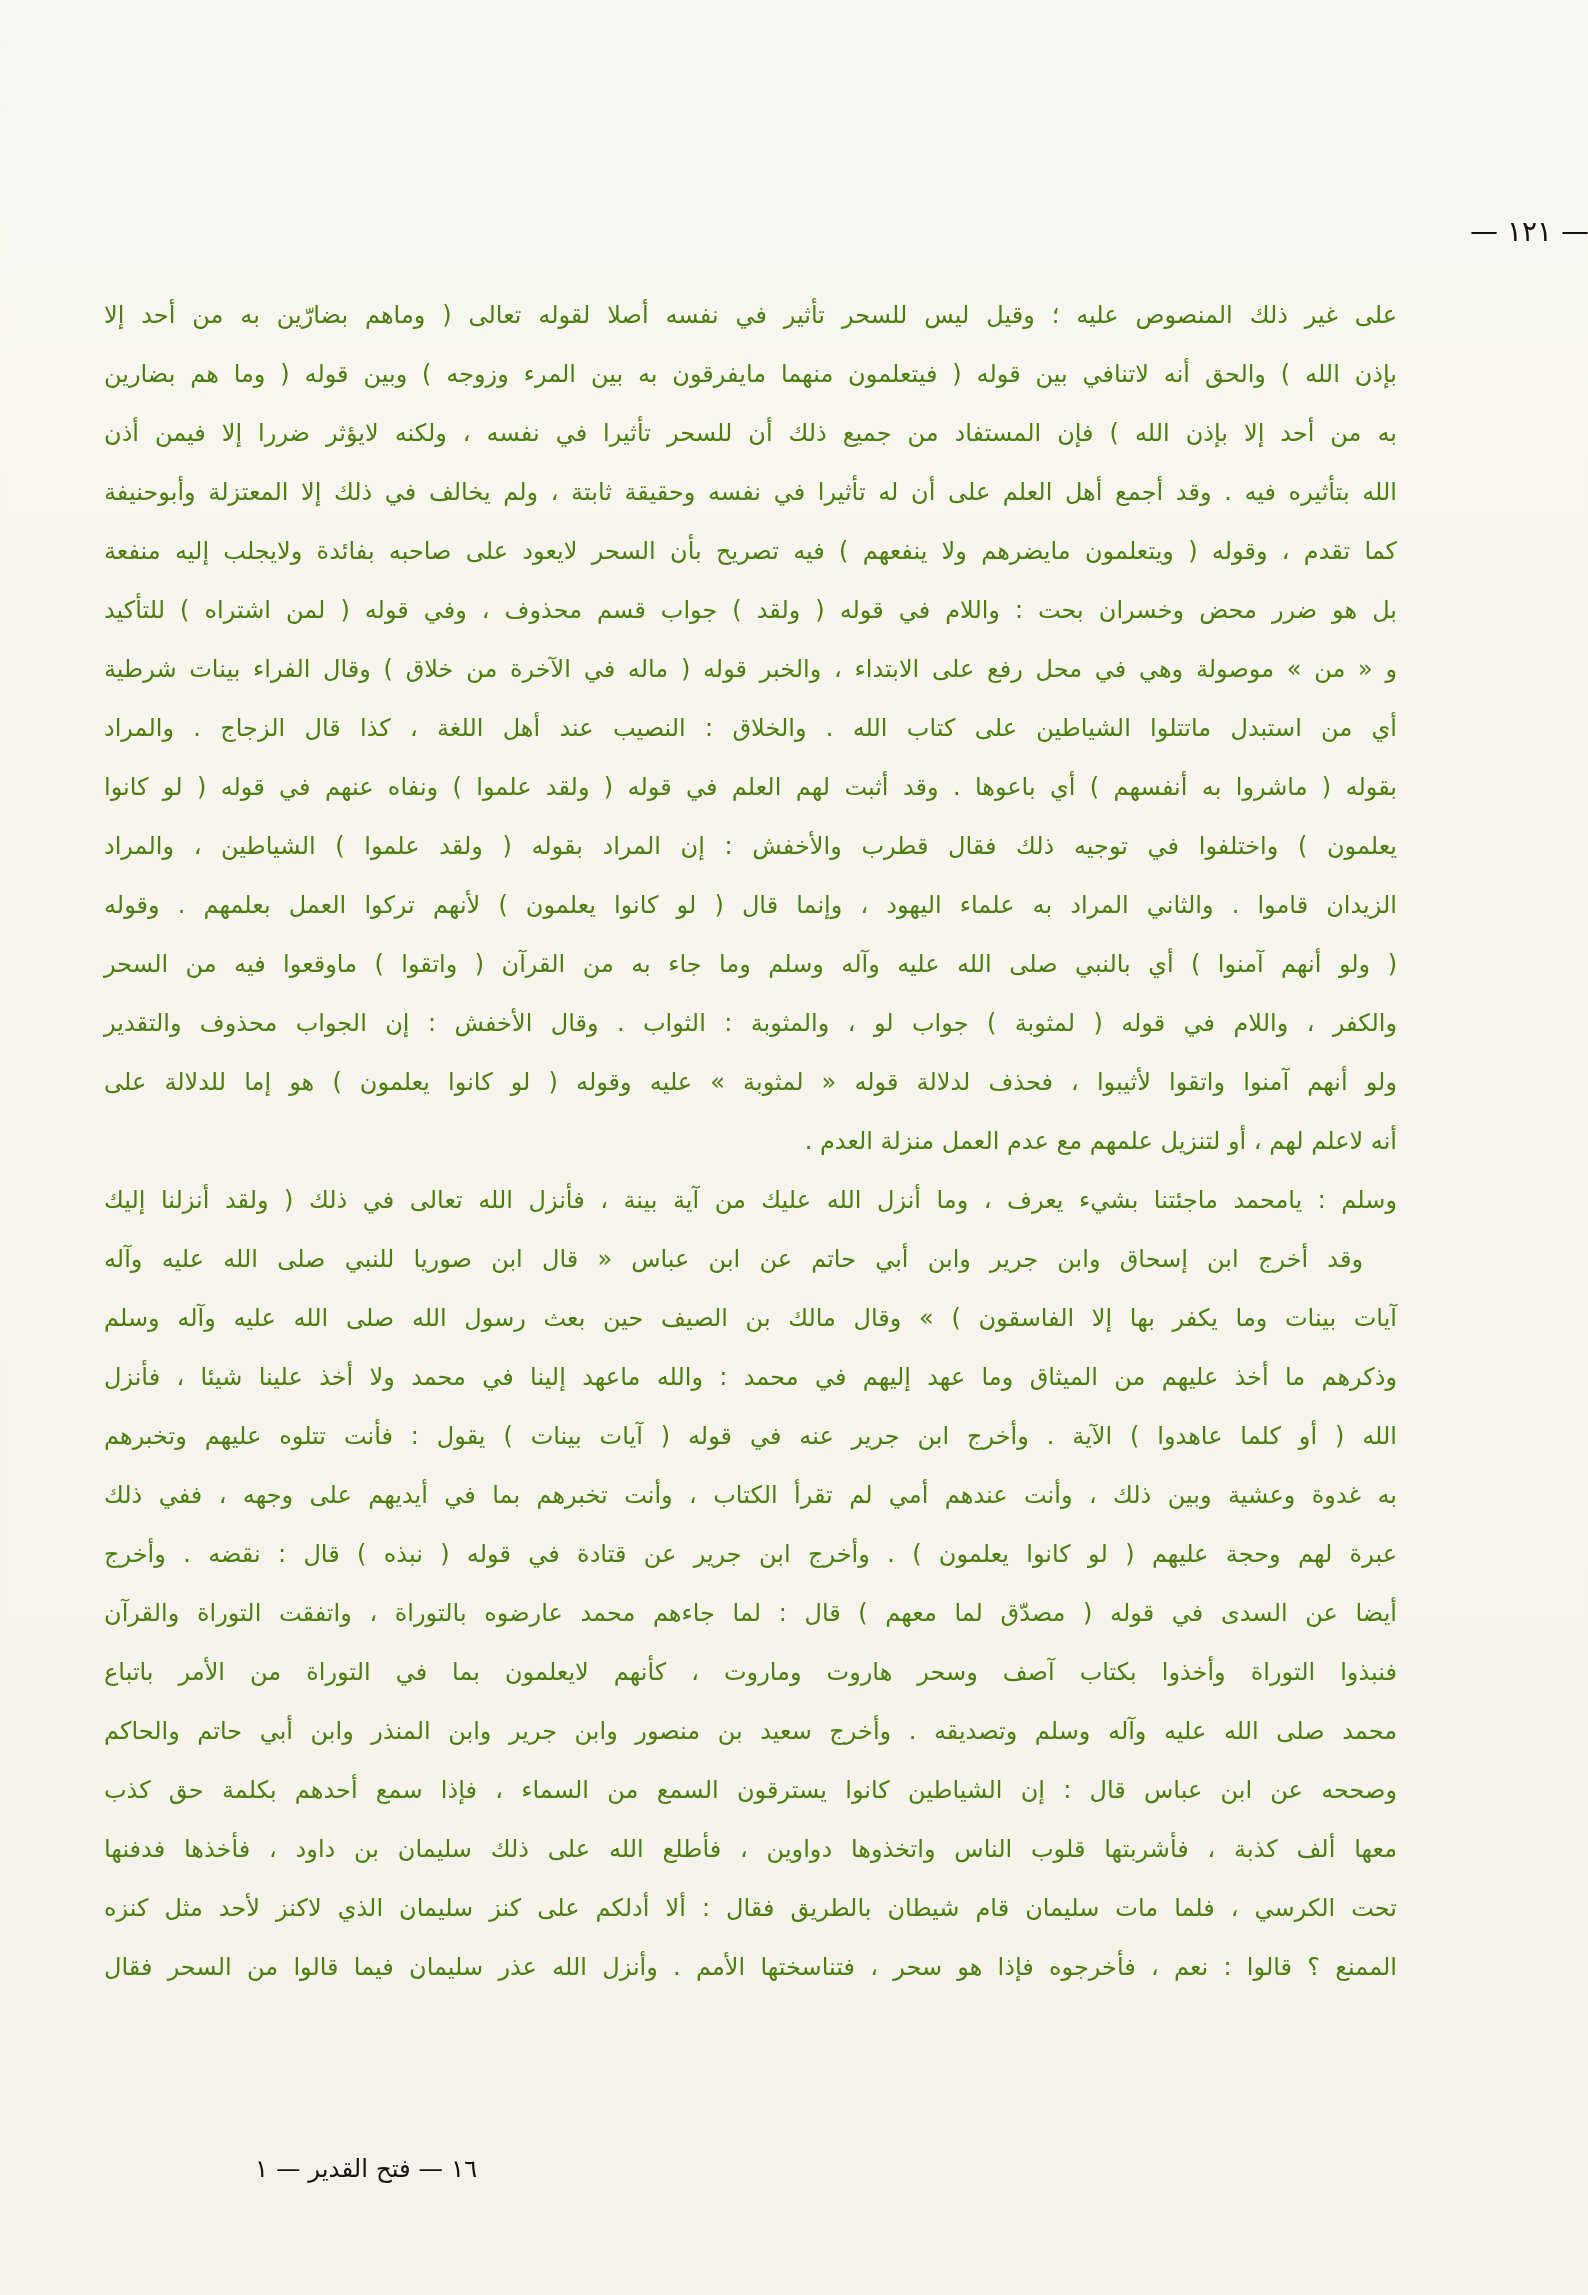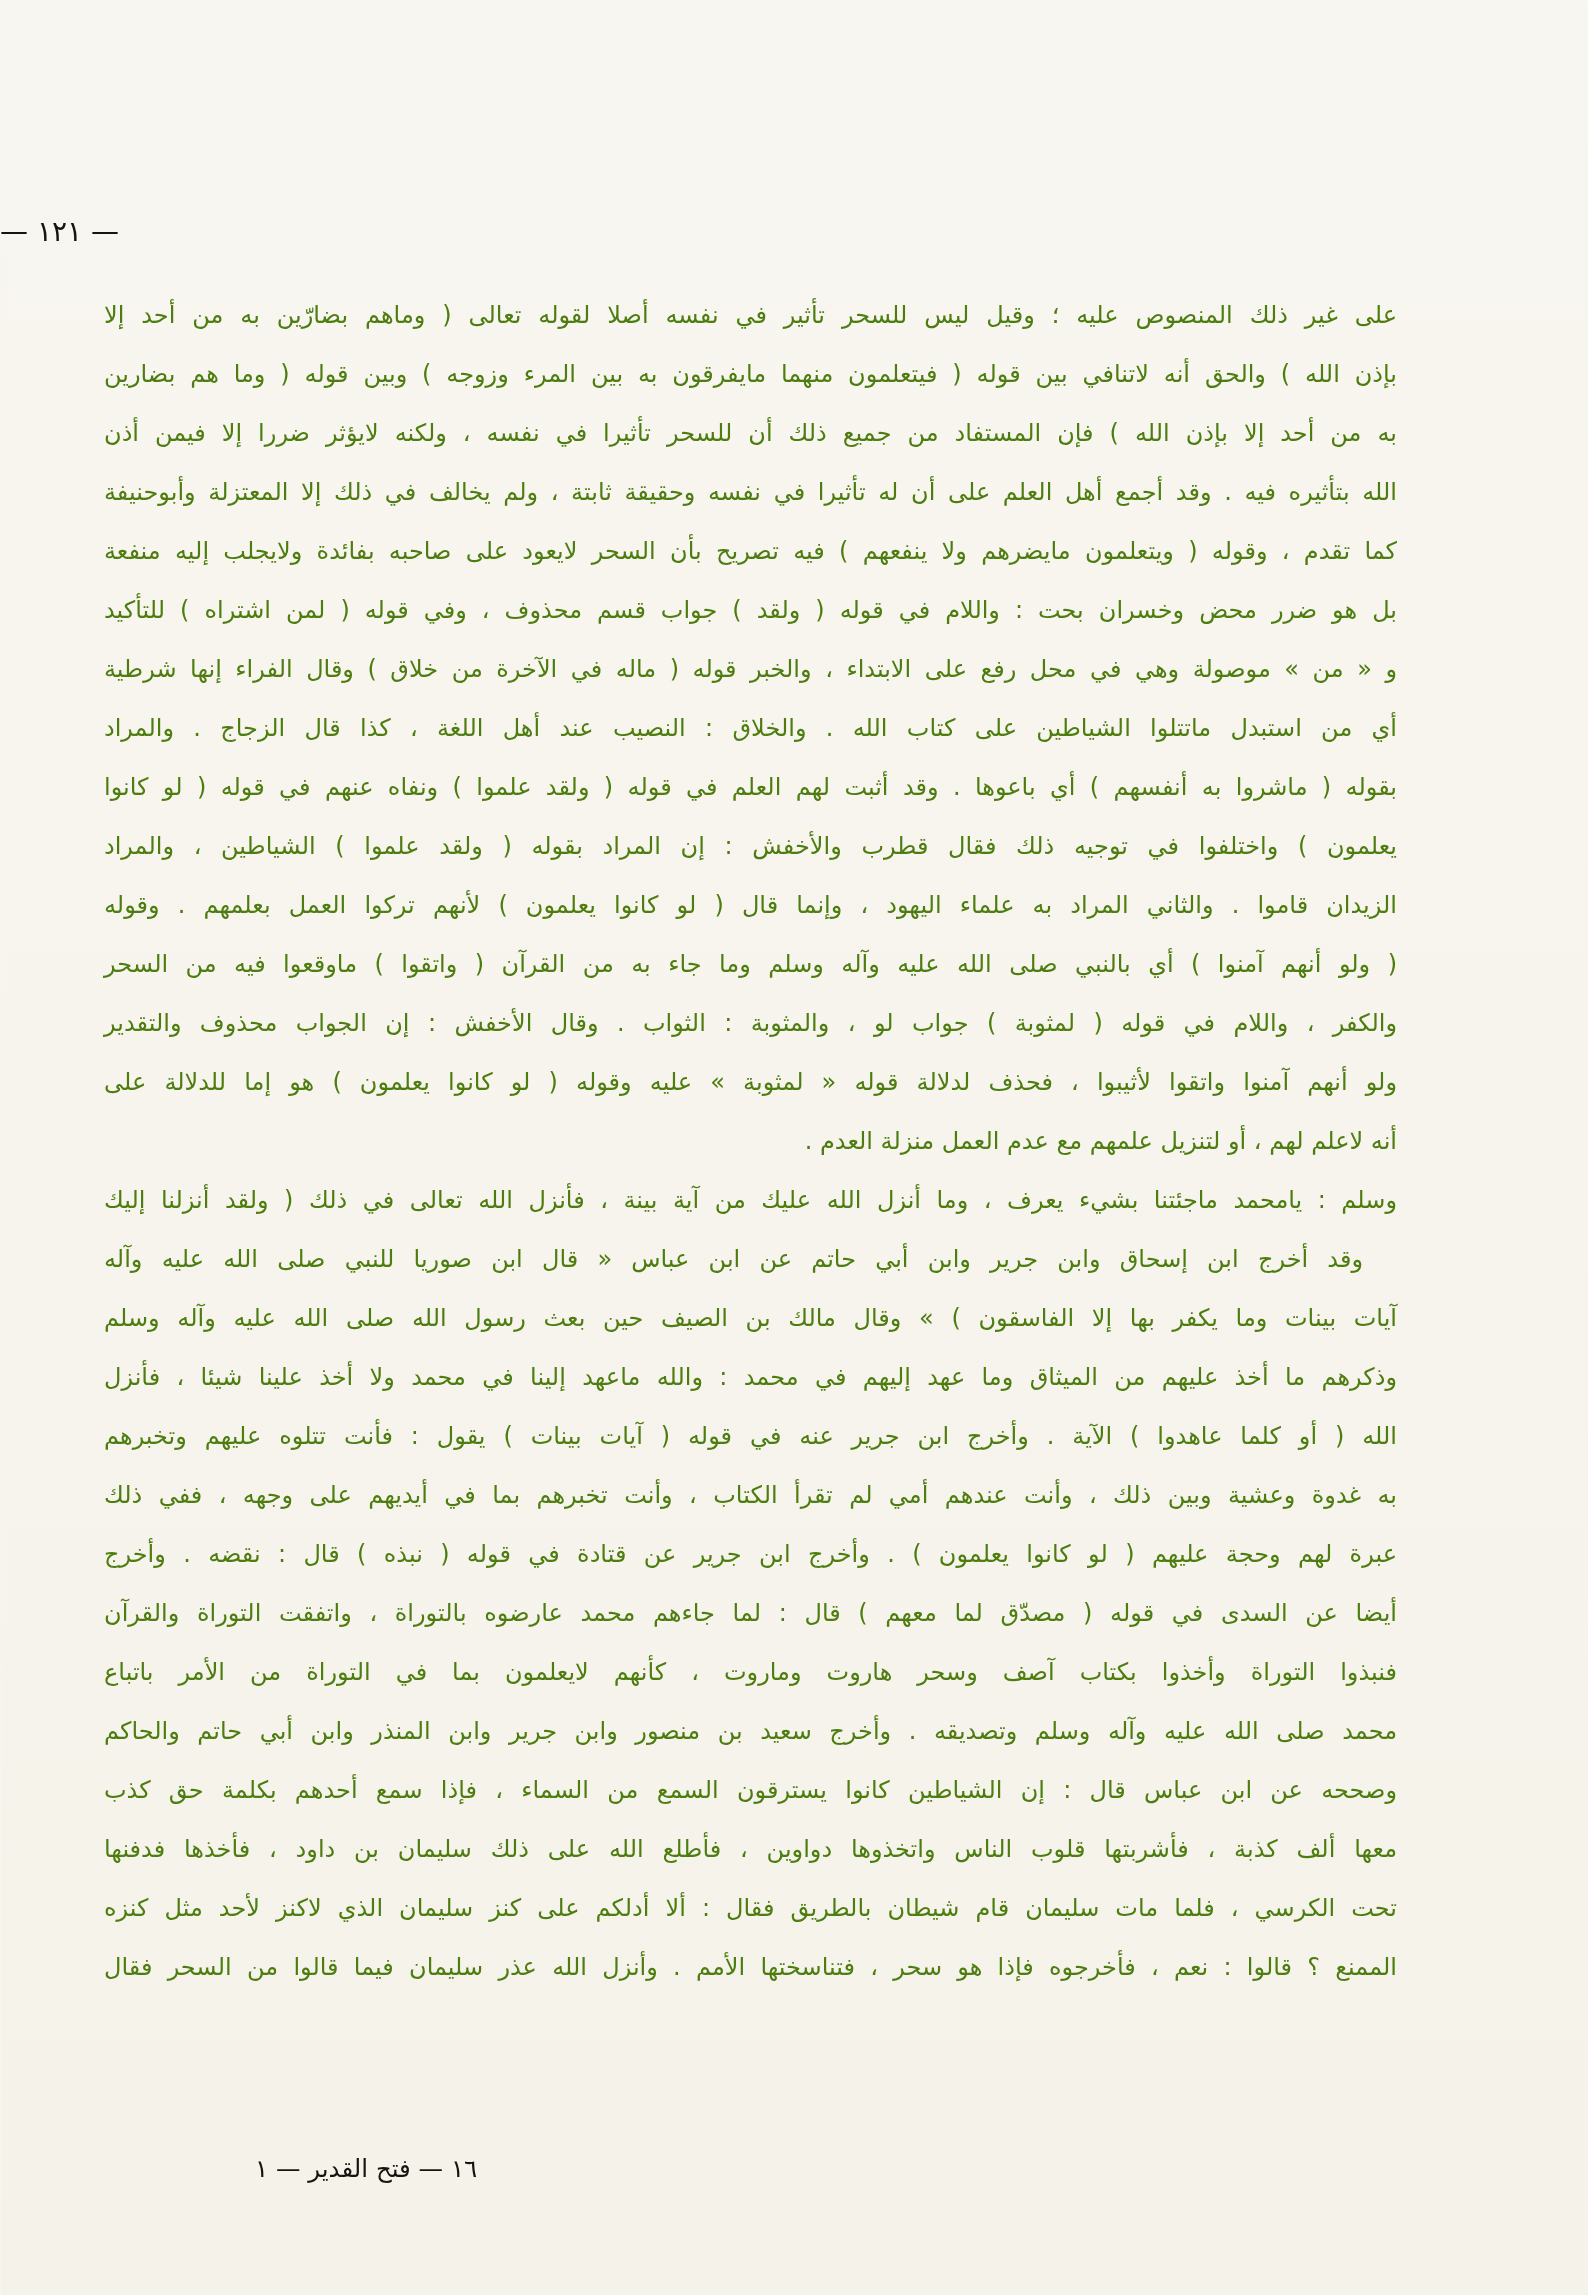--- a/index.html
+++ b/index.html
@@ -18,21 +18,21 @@
   }
   .scan-page {
     position: absolute;
     inset: 0;
   }
   .page-number {
     position: absolute;
     top: 215px;
     left: 0;
     right: 0;
-    text-align: left;
+    text-align: right;
     font-size: 28px;
     letter-spacing: 2.9px;
     color: #171310;
   }
   .text-block {
     position: absolute;
     top: 286px;
     right: 192px;
     width: 1293px;
     direction: rtl;
@@ -75,21 +75,21 @@
   <div class="page-number">— ١٢١ —</div>
 
   <div class="text-block">
       <div class="paragraph">
         <div class="line">على غير ذلك المنصوص عليه ؛ وقيل ليس للسحر تأثير في نفسه أصلا لقوله تعالى ( وماهم بضارّين به من أحد إلا</div>
         <div class="line">بإذن الله ) والحق أنه لاتنافي بين قوله ( فيتعلمون منهما مايفرقون به بين المرء وزوجه ) وبين قوله ( وما هم بضارين</div>
         <div class="line">به من أحد إلا بإذن الله ) فإن المستفاد من جميع ذلك أن للسحر تأثيرا في نفسه ، ولكنه لايؤثر ضررا إلا فيمن أذن</div>
         <div class="line">الله بتأثيره فيه . وقد أجمع أهل العلم على أن له تأثيرا في نفسه وحقيقة ثابتة ، ولم يخالف في ذلك إلا المعتزلة وأبوحنيفة</div>
         <div class="line">كما تقدم ، وقوله ( ويتعلمون مايضرهم ولا ينفعهم ) فيه تصريح بأن السحر لايعود على صاحبه بفائدة ولايجلب إليه منفعة</div>
         <div class="line">بل هو ضرر محض وخسران بحت : واللام في قوله ( ولقد ) جواب قسم محذوف ، وفي قوله ( لمن اشتراه ) للتأكيد</div>
-        <div class="line">و « من » موصولة وهي في محل رفع على الابتداء ، والخبر قوله ( ماله في الآخرة من خلاق ) وقال الفراء إنها شرطية</div>
+        <div class="line">و « من » موصولة وهي في محل رفع على الابتداء ، والخبر قوله ( ماله في الآخرة من خلاق ) وقال الفراء بينات شرطية</div>
         <div class="line">أي من استبدل ماتتلوا الشياطين على كتاب الله . والخلاق : النصيب عند أهل اللغة ، كذا قال الزجاج . والمراد</div>
         <div class="line">بقوله ( ماشروا به أنفسهم ) أي باعوها . وقد أثبت لهم العلم في قوله ( ولقد علموا ) ونفاه عنهم في قوله ( لو كانوا</div>
         <div class="line">يعلمون ) واختلفوا في توجيه ذلك فقال قطرب والأخفش : إن المراد بقوله ( ولقد علموا ) الشياطين ، والمراد</div>
         <div class="line">الزيدان قاموا . والثاني المراد به علماء اليهود ، وإنما قال ( لو كانوا يعلمون ) لأنهم تركوا العمل بعلمهم . وقوله</div>
         <div class="line">( ولو أنهم آمنوا ) أي بالنبي صلى الله عليه وآله وسلم وما جاء به من القرآن ( واتقوا ) ماوقعوا فيه من السحر</div>
         <div class="line">والكفر ، واللام في قوله ( لمثوبة ) جواب لو ، والمثوبة : الثواب . وقال الأخفش : إن الجواب محذوف والتقدير</div>
         <div class="line">ولو أنهم آمنوا واتقوا لأثيبوا ، فحذف لدلالة قوله « لمثوبة » عليه وقوله ( لو كانوا يعلمون ) هو إما للدلالة على</div>
         <div class="line last-short">أنه لاعلم لهم ، أو لتنزيل علمهم مع عدم العمل منزلة العدم .</div>
       </div>
       <div class="paragraph">

